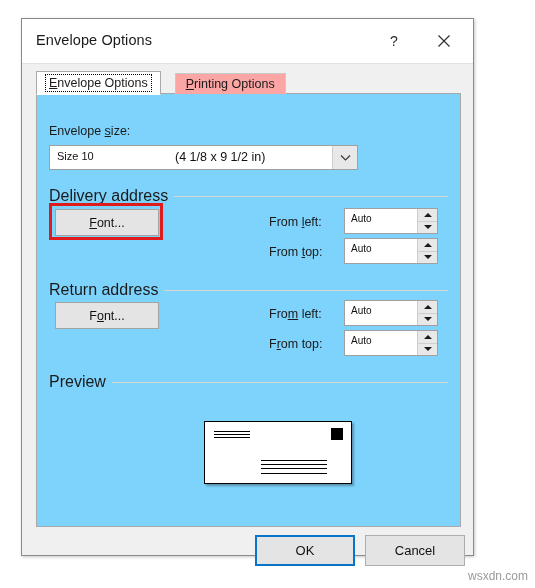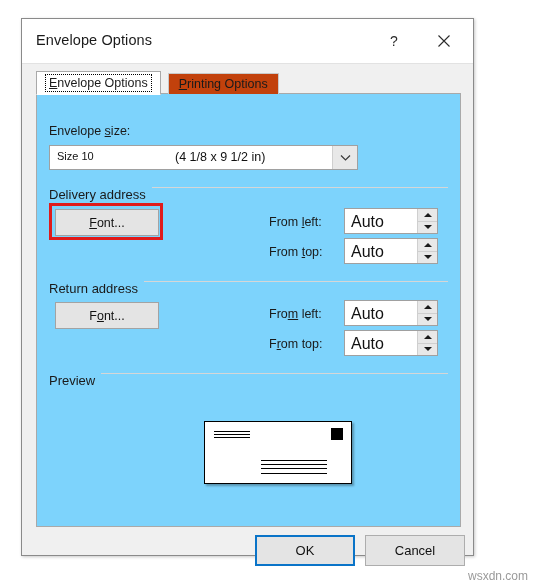--- a/index.html
+++ b/index.html
@@ -84,24 +84,24 @@
     height: 24px;
     margin-bottom: -1px;
     z-index: 4;
   }
   .tab.active .tabinner {
     border: 1px dotted #000000;
     padding: 1px 3px;
     margin: 0 -2px;
   }
   .tab.inactive {
-    background: #c2410c;
+    background: #fca5a5;
     border: 1px solid #c9c9c9;
     border-bottom: none;
-    margin-left: 7px;
+    margin-left: 14px;
     height: 21px;
   }
 
   
   #panel {
     position: absolute;
     left: 14px;
     top: 74px;
     width: 425px;
     height: 434px;
@@ -155,22 +155,22 @@
     align-items: center;
     justify-content: center;
   }
 
   
   .grouphdr {
     position: absolute;
     left: 12px;
     right: 12px;
     display: flex;
-    align-items: flex-start;
-    font-size: 13px;
+    align-items: center;
+    font-size: 16px;
     color: #1a1a1a;
   }
   .grouphdr .rule {
     flex: 1;
     height: 1px;
     background: #d6d6d6;
     margin-left: 6px;
   }
 
   
@@ -203,21 +203,21 @@
     width: 94px;
     height: 26px;
     border: 1px solid #a0a0a0;
     background: #ffffff;
     box-sizing: border-box;
   }
   .spin .val {
     position: absolute;
     left: 6px;
     top: 4px;
-    font-size: 16px;
+    font-size: 10px;
     color: #111;
   }
   .spin .btns {
     position: absolute;
     right: 0;
     top: 0;
     width: 19px;
     height: 24px;
     display: flex;
     flex-direction: column;

